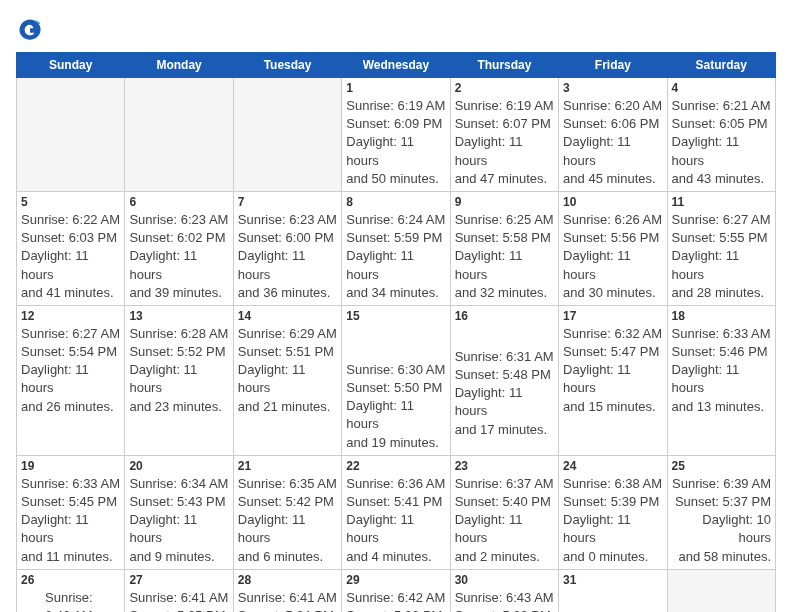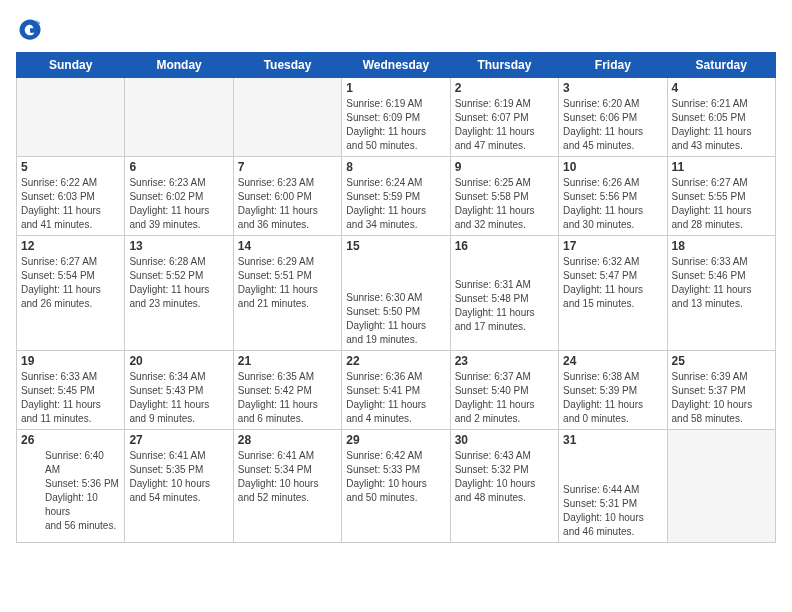--- a/index.html
+++ b/index.html
@@ -73,21 +73,21 @@
       background: #f5f5f5;
     }
     .day-number {
       font-size: 12px;
       font-weight: bold;
       margin-bottom: 2px;
       color: #333;
     }
     .day-info {
       color: #444;
-      font-size: 10px;
+      font-size: 13px;
       line-height: 1.4;
     }
   </style>
 </head>
 <body>
 
 <div class="header">
   <div class="logo">
     <svg class="logo-icon" viewBox="0 0 32 32" xmlns="http://www.w3.org/2000/svg">
       <path d="M16 4 C22 4 27 8 28 14 L20 14 C19 11 17.5 10 16 10 C12 10 10 13 10 16 C10 19 12 22 16 22 C18.5 22 20 21 21 19 L16 19 L16 14 L28 14 L28 16 C28 22 22.5 27 16 27 C9 27 4 22 4 16 C4 10 9 4 16 4 Z" fill="#1a5cb5"></path>
@@ -290,21 +290,21 @@
         </td>
         <td>
           <div class="day-number">24</div>
           <div class="day-info" style="white-space: pre-line;">Sunrise: 6:38 AM
 Sunset: 5:39 PM
 Daylight: 11 hours
 and 0 minutes.</div>
         </td>
         <td>
           <div class="day-number">25</div>
-          <div class="day-info" style="white-space: pre-line;">Sunrise: 6:39 AM
+          <div class="day-info" style="white-space: pre-line; text-align: right;">Sunrise: 6:39 AM
 Sunset: 5:37 PM
 Daylight: 10 hours
 and 58 minutes.</div>
         </td>
       </tr>
       <tr>
         <td>
           <div class="day-number">26</div>
           <div class="day-info" style="white-space: pre-line; margin-left: 24px;">Sunrise: 6:40 AM
 Sunset: 5:36 PM

